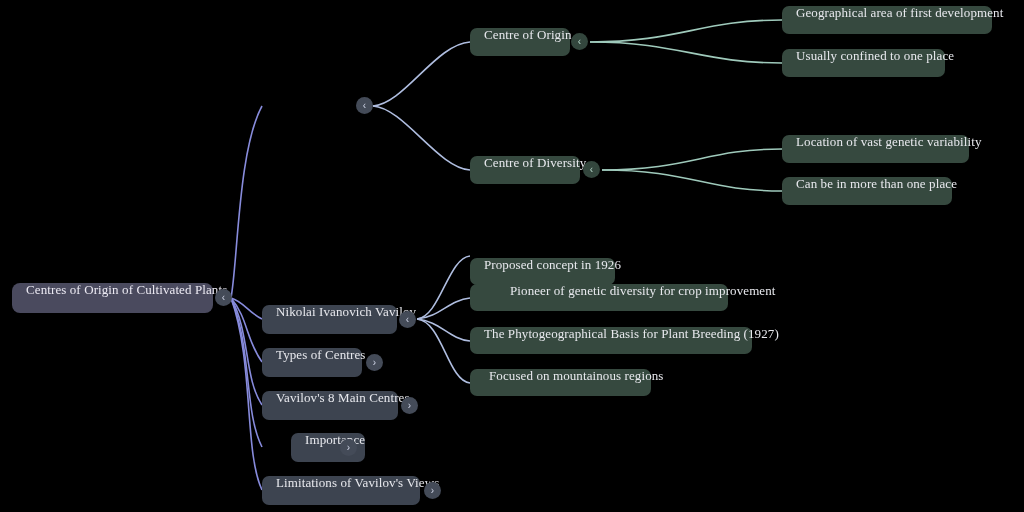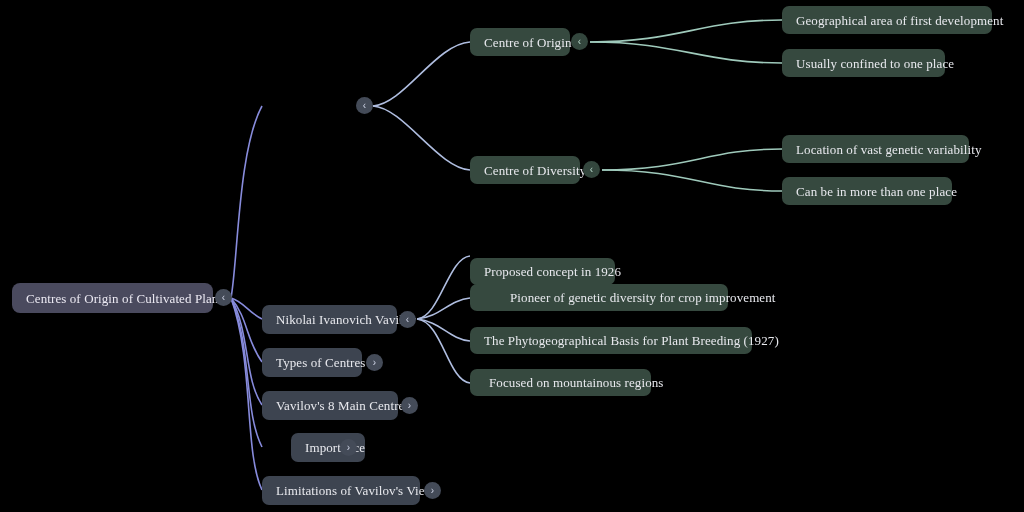--- a/index.html
+++ b/index.html
@@ -20,21 +20,21 @@
     left: 0;
     top: 0;
     width: 1024px;
     height: 512px;
     pointer-events: none;
   }
   .node {
     position: absolute;
     box-sizing: border-box;
     display: flex;
-    align-items: center;
+    align-items: flex-start;
     border-radius: 7px;
     color: #e8e9ee;
     font-size: 13px;
     line-height: 1;
     letter-spacing: 0.1px;
     white-space: nowrap;
     padding: 0 14px;
   }
   .node.root {
     background: #4a4a5e;

